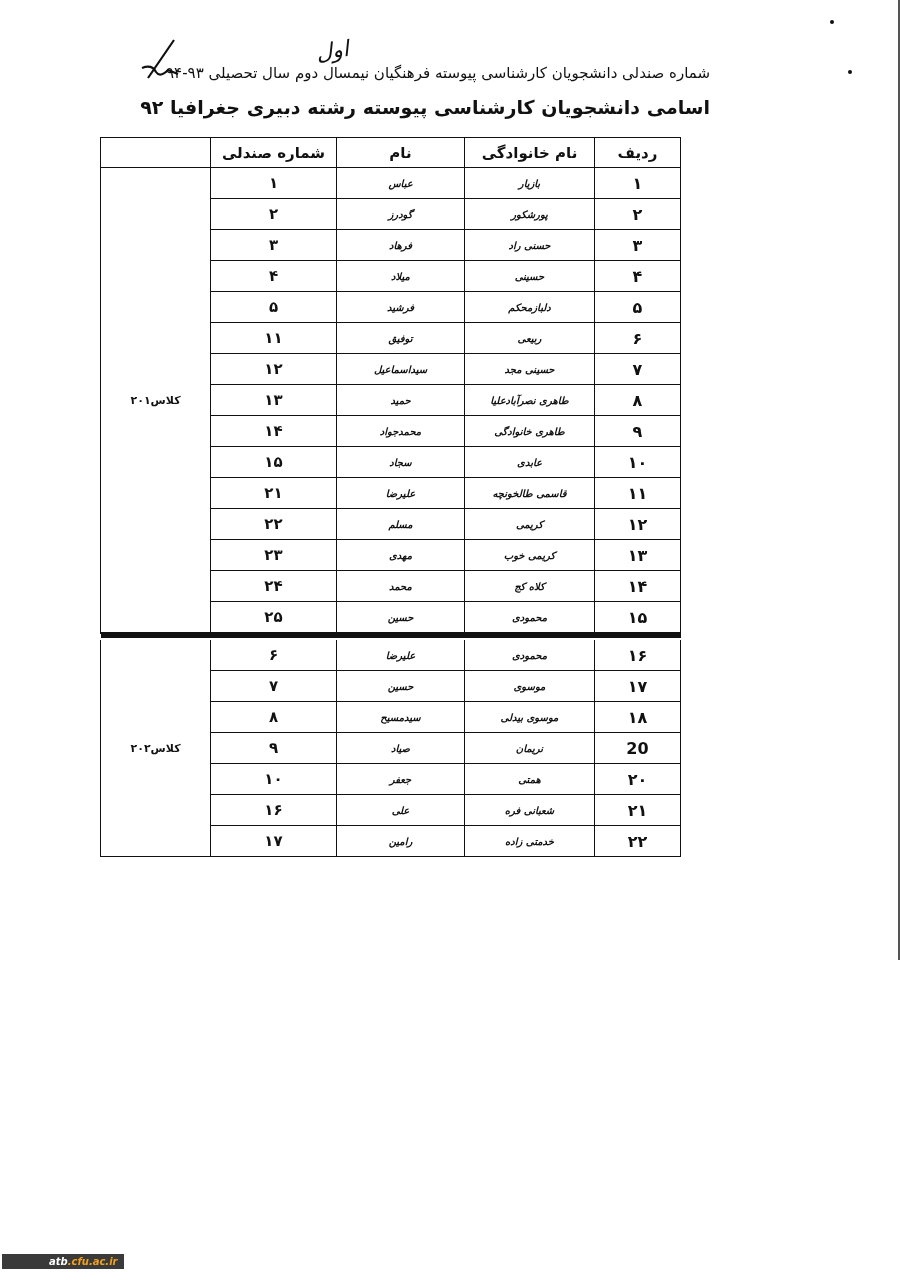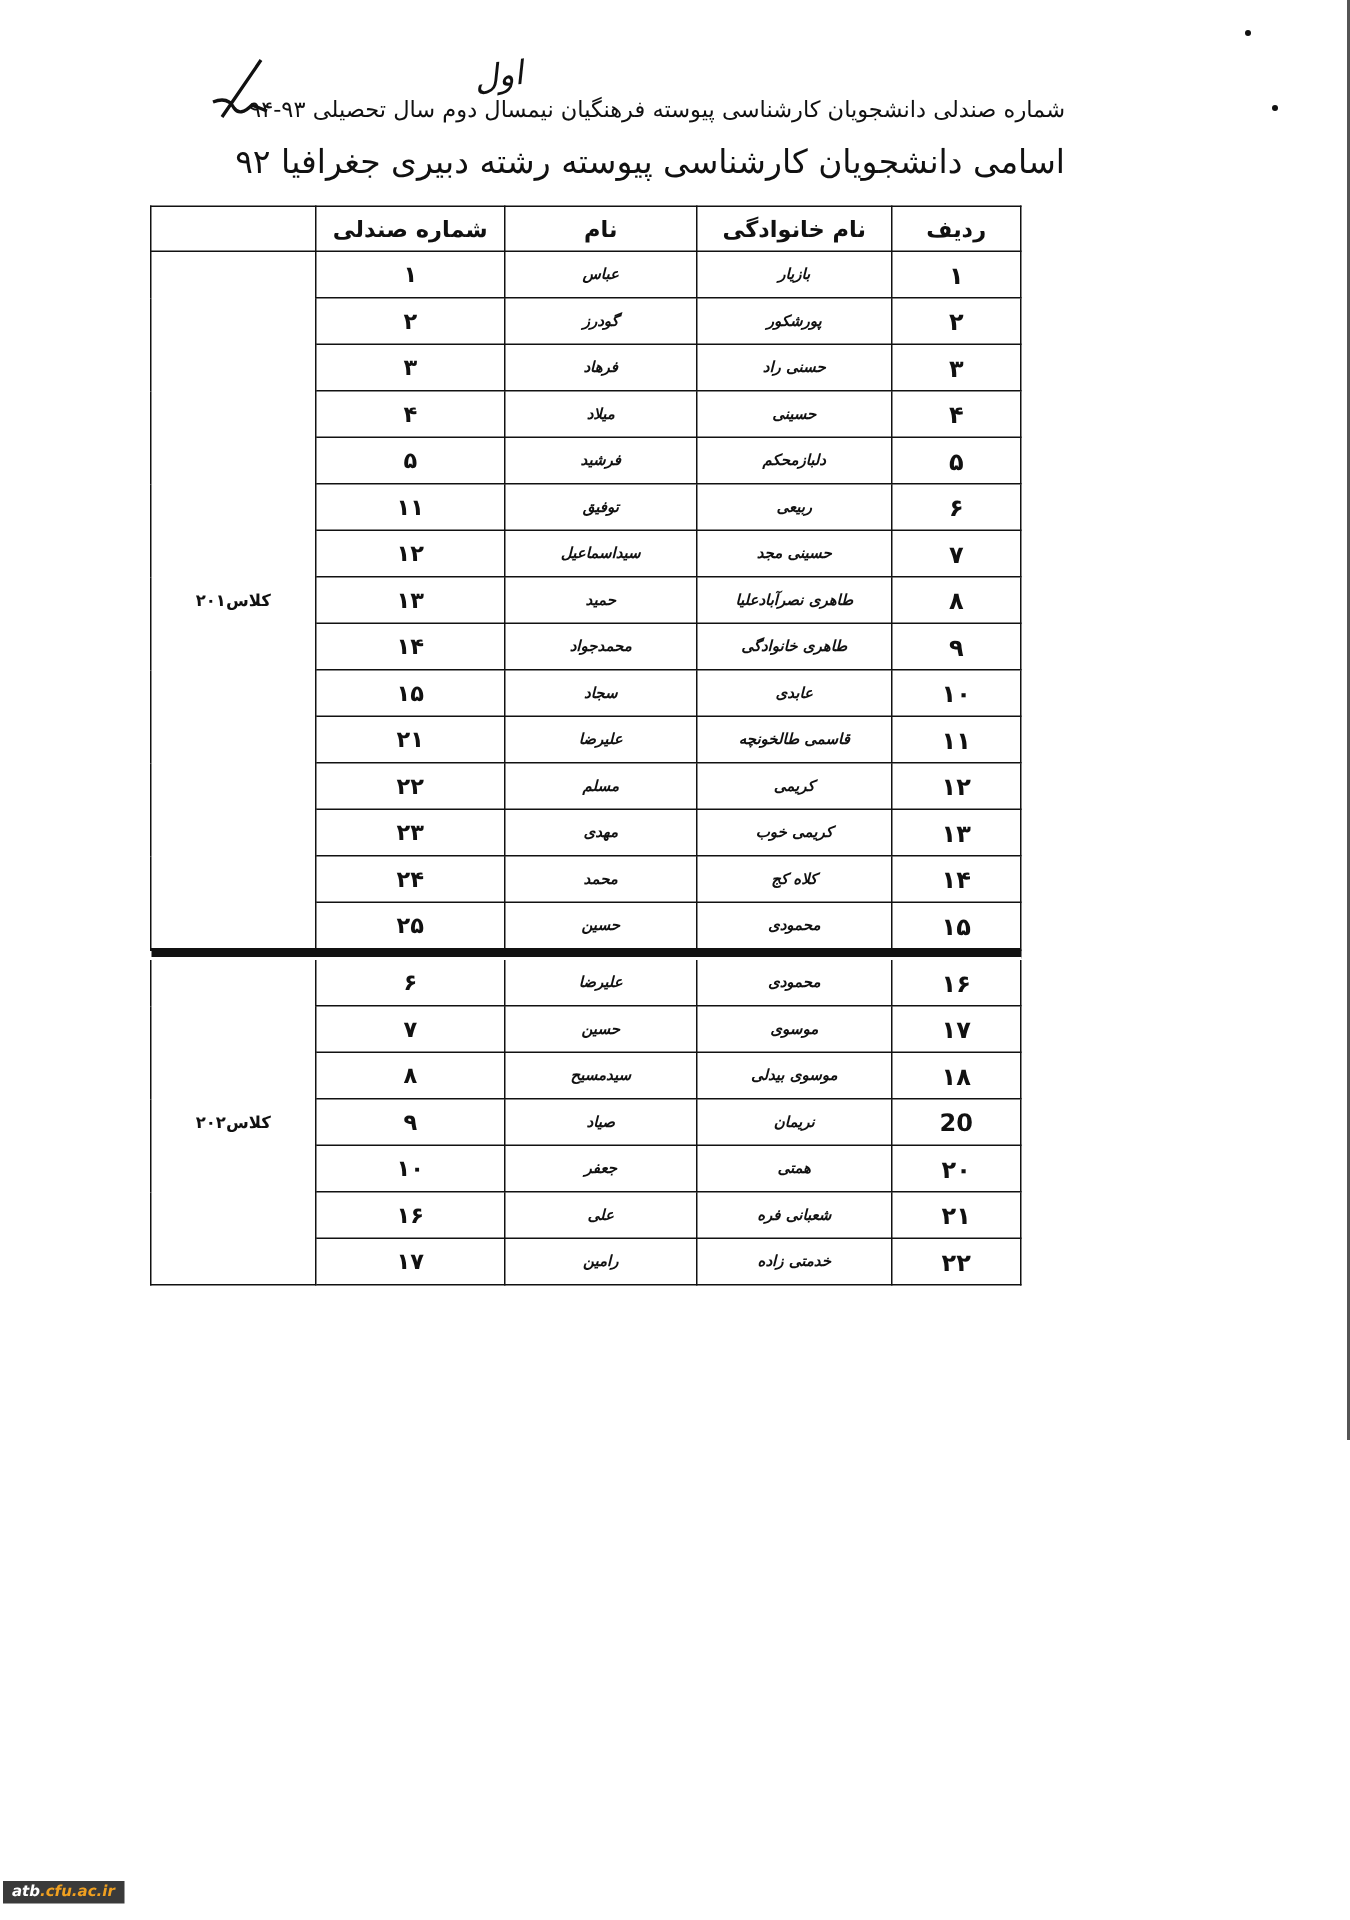--- a/index.html
+++ b/index.html
@@ -8,21 +8,21 @@
       font-family: "DejaVu Sans", sans-serif; color: #111;
     }
     .page-edge { position: absolute; right: 0; top: 0; width: 2px; height: 960px; background: #555; }
     .speck { position: absolute; width: 4px; height: 4px; background: #111; border-radius: 50%; }
     .header-line1 {
       position: absolute; top: 64px; left: 140px; width: 570px; direction: rtl; text-align: right;
       font-size: 15px; font-weight: normal; white-space: nowrap;
     }
     .header-line2 {
       position: absolute; top: 96px; left: 200px; width: 510px; direction: rtl; text-align: right;
-      font-size: 22px; font-weight: normal; white-space: nowrap; letter-spacing: 0.3px;
+      font-size: 19px; font-weight: bold; white-space: nowrap; letter-spacing: 0.3px;
     }
     .handwritten-year {
       position: absolute; top: 38px; left: 316px; font-size: 22px; font-family: "DejaVu Serif", serif;
       font-style: italic; transform: rotate(-8deg);
     }
     .signature { position: absolute; top: 38px; left: 138px; width: 48px; height: 44px; }
     table.roster {
       position: absolute; top: 137px; left: 100px; width: 580px;
       border-collapse: collapse; direction: rtl; table-layout: fixed;
     }
@@ -35,21 +35,21 @@
     table.roster td.name-cell { font-size: 10px; font-style: italic; }
     table.roster td.seat { font-size: 15px; }
     table.roster td.group-label { font-size: 11px; vertical-align: middle; }
     table.roster th.blank { border-top: 1.5px solid #111; }
     tr.group-divider td { height: 4px; padding: 0; border-left: none; border-right: none; background: #111; border-top: 2px solid #111; border-bottom: 2px solid #fff; }
     .watermark {
       position: absolute; left: 2px; top: 1254px; height: 15px; padding: 0 6px; background: #3a3a3a;
       color: #f0a020; font-size: 10px; font-weight: bold; font-style: italic; line-height: 15px;
       font-family: "DejaVu Sans", sans-serif;
     }
-    .watermark .w-prefix { color: #ffffff; }
+    .watermark .w-prefix { color: #ffffff; margin-left: 41px; }
   </style>
 </head>
 <body>
 
 <div class="page-edge"></div>
 <div class="speck" style="left:830px; top:20px;"></div>
 <div class="speck" style="left:848px; top:70px;"></div>
 
 <svg class="signature" viewBox="0 0 48 44">
   <path d="M36 2 L10 40 M4 30 Q14 26 18 34 Q22 40 30 32 L40 36" stroke="#111" stroke-width="2.2" fill="none"></path>

